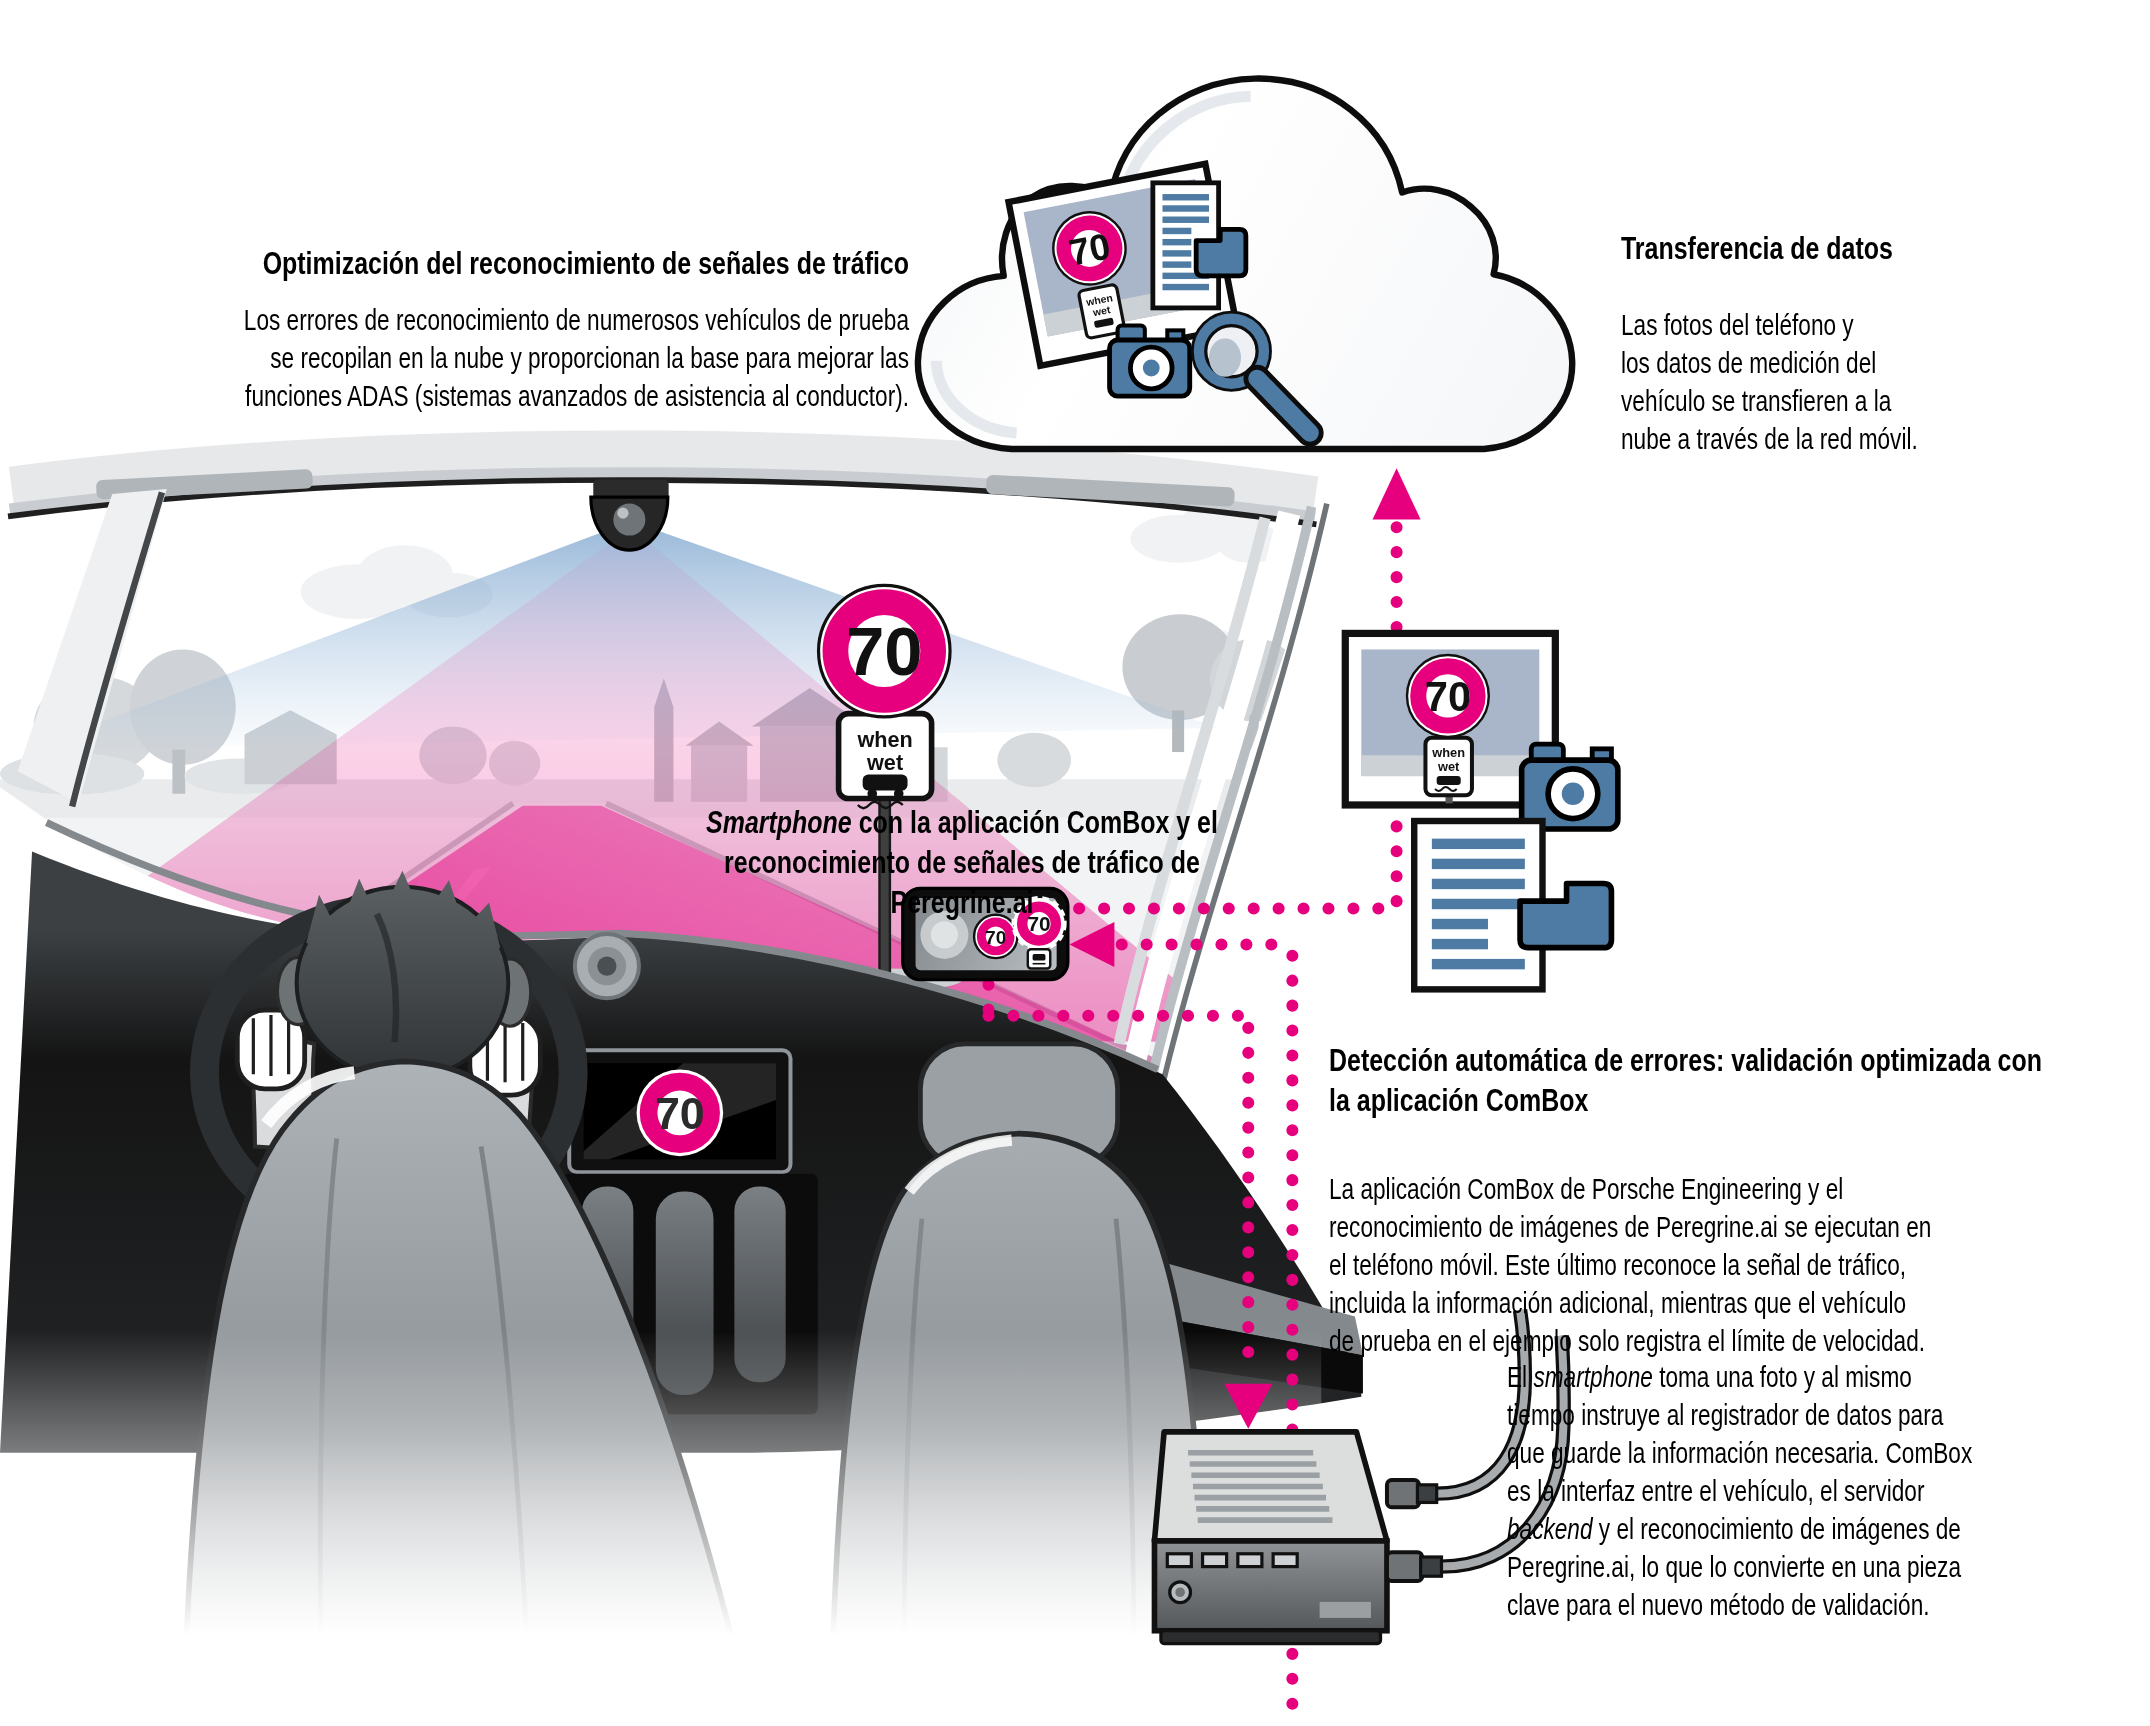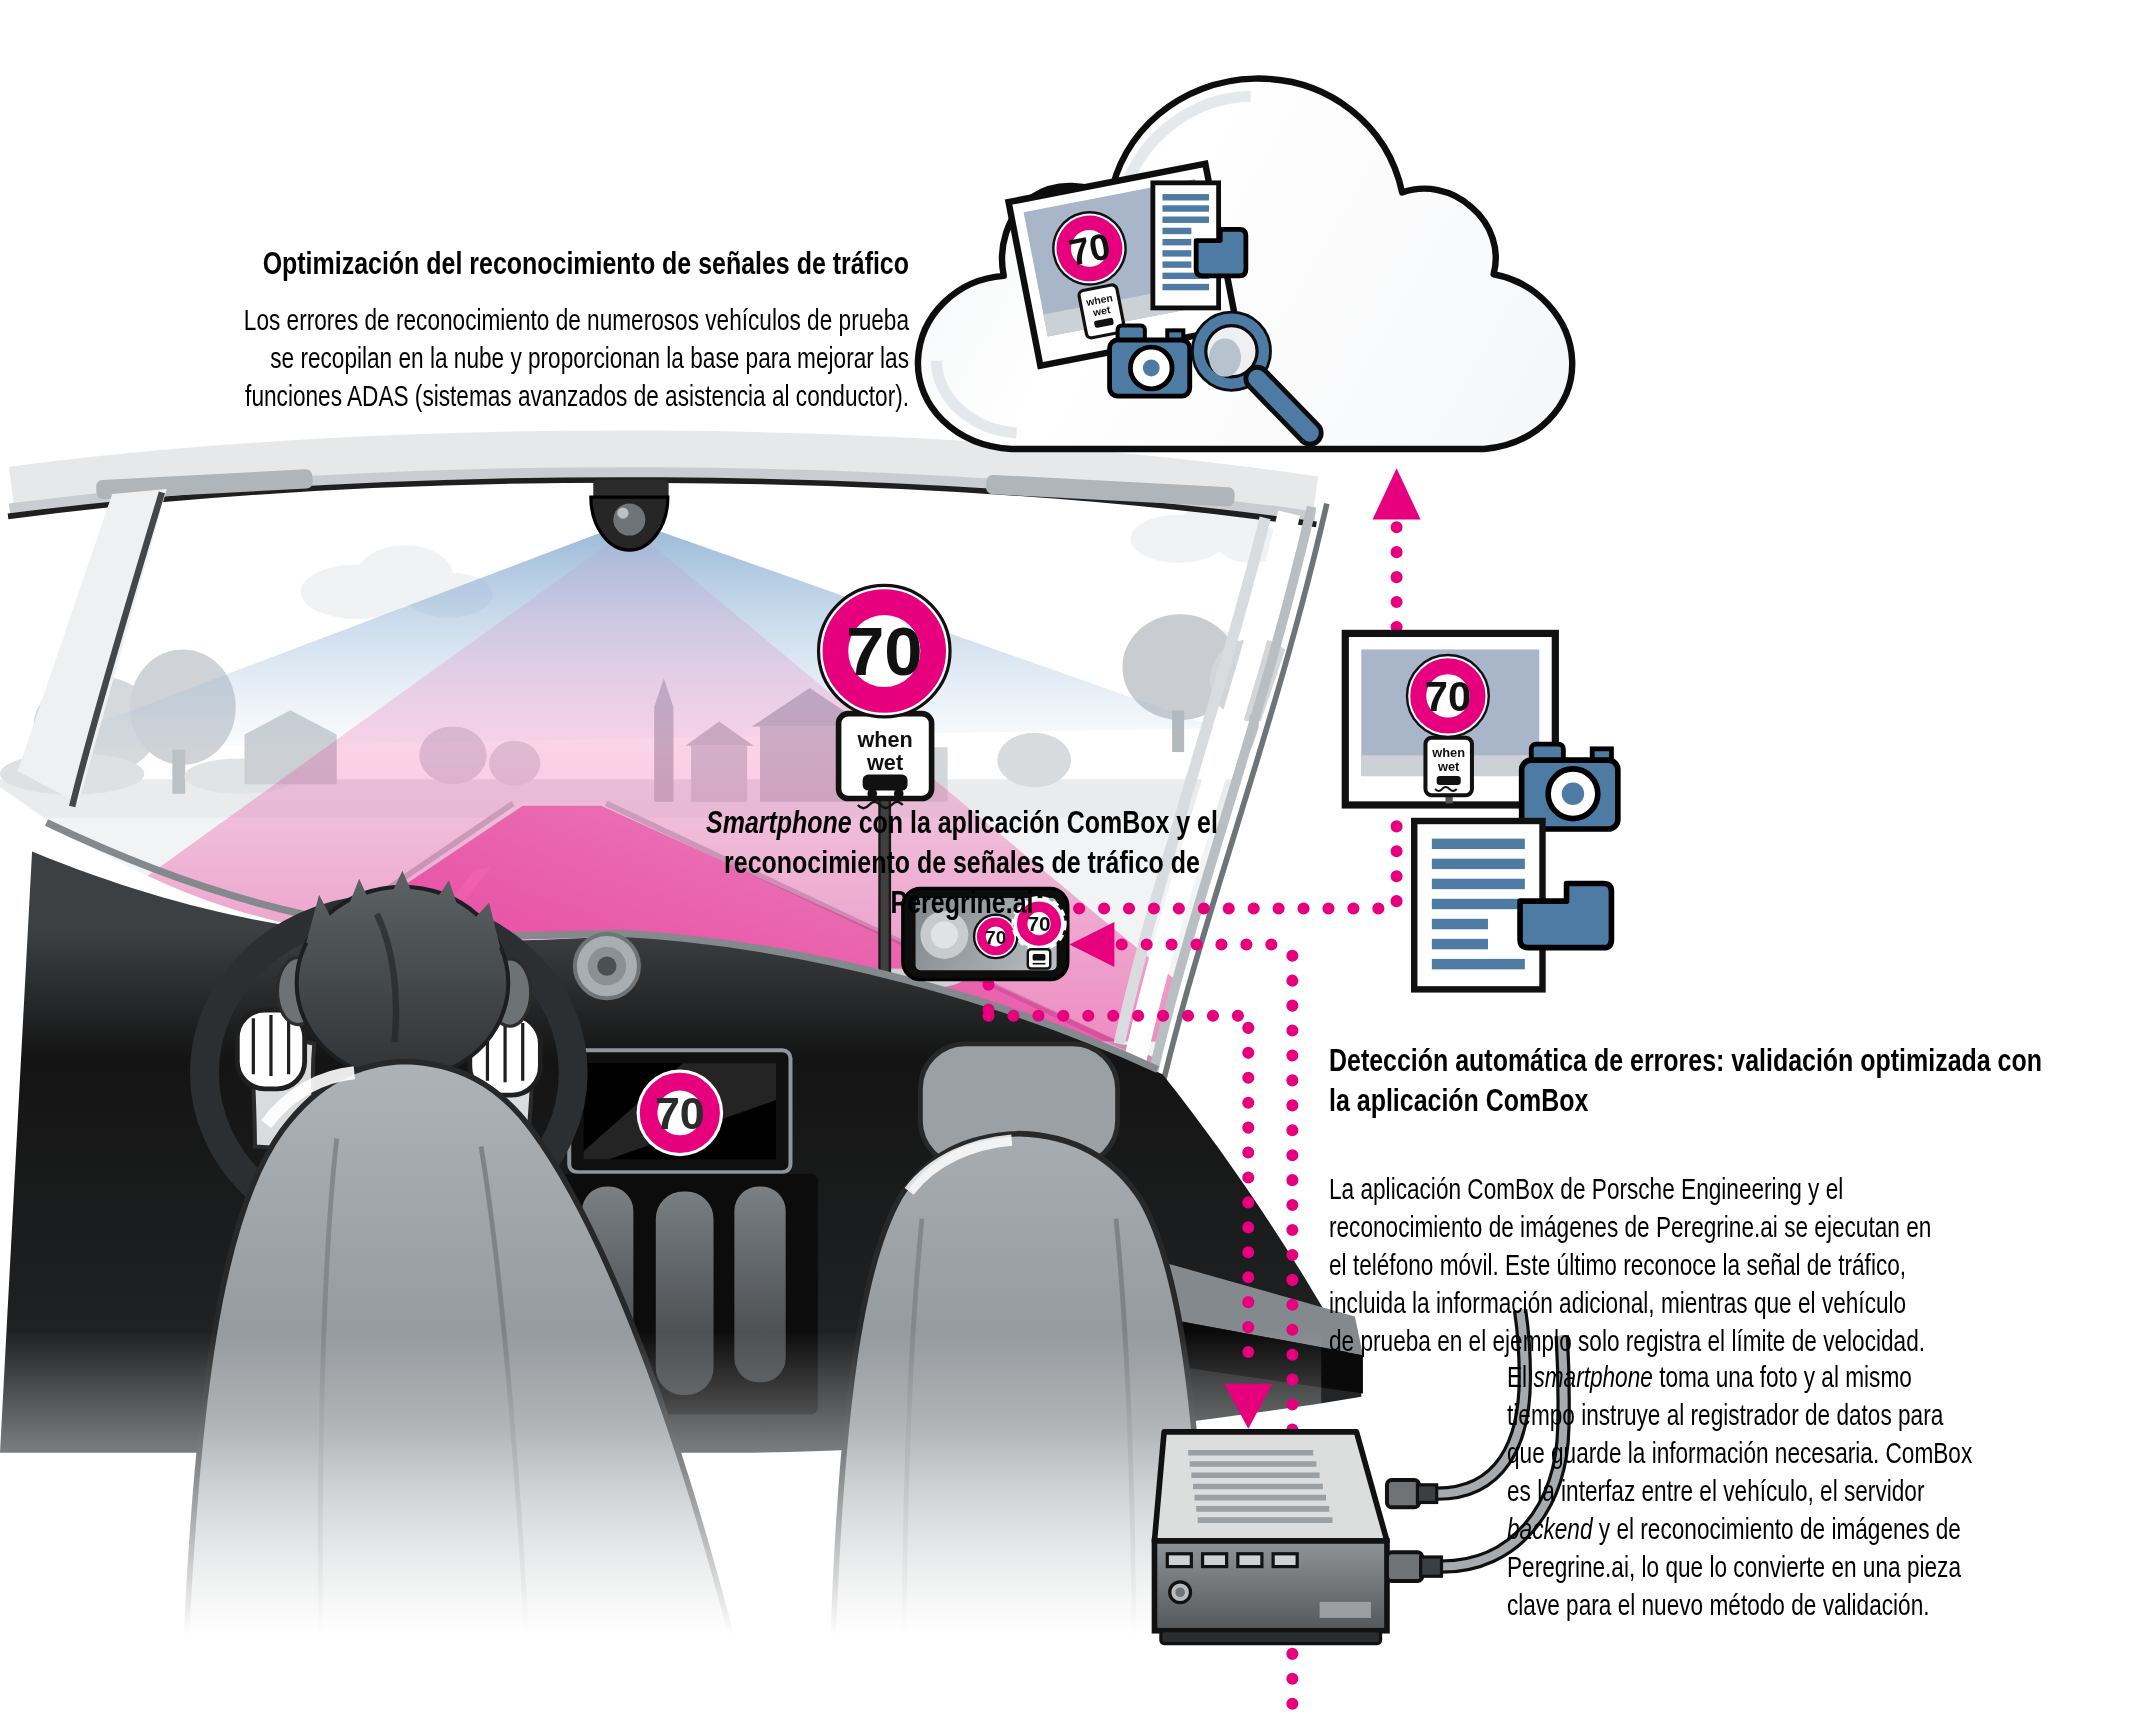--- a/index.html
+++ b/index.html
@@ -384,20 +384,27 @@
   </g>
 </svg>
 
   <div class="abs right" style="right:1242px;top:243px;width:1122px;">
     <div class="ttl condR">Optimización del reconocimiento de señales de tráfico</div>
     <div class="bod condR" style="margin-top:17.6px;">Los errores de reconocimiento de numerosos vehículos de prueba
 se recopilan en la nube y proporcionan la base para mejorar las
 funciones ADAS (sistemas avanzados de asistencia al conductor).</div>
   </div>
 
+  <div class="abs" style="left:1621px;top:228px;width:513px;">
+    <div class="ttl condL">Transferencia de datos</div>
+    <div class="bod condL" style="margin-top:38px;">Las fotos del teléfono y
+los datos de medición del
+vehículo se transfieren a la
+nube a través de la red móvil.</div>
+  </div>
 
   <div class="abs center ttl condC" style="left:561px;top:802px;width:802px;font-size:32px;line-height:40px;"><i>Smartphone</i><span> con la aplicación ComBox y el
 reconocimiento de señales de tráfico de Peregrine.ai</span></div>
 
   <div class="abs" style="left:1329px;top:1040px;width:1042px;">
     <div class="ttl condL">Detección automática de errores: validación optimizada con
 la aplicación ComBox</div>
     <div class="bod condL" style="margin-top:50px;">La aplicación ComBox de Porsche Engineering y el
 reconocimiento de imágenes de Peregrine.ai se ejecutan en
 el teléfono móvil. Este último reconoce la señal de tráfico,

